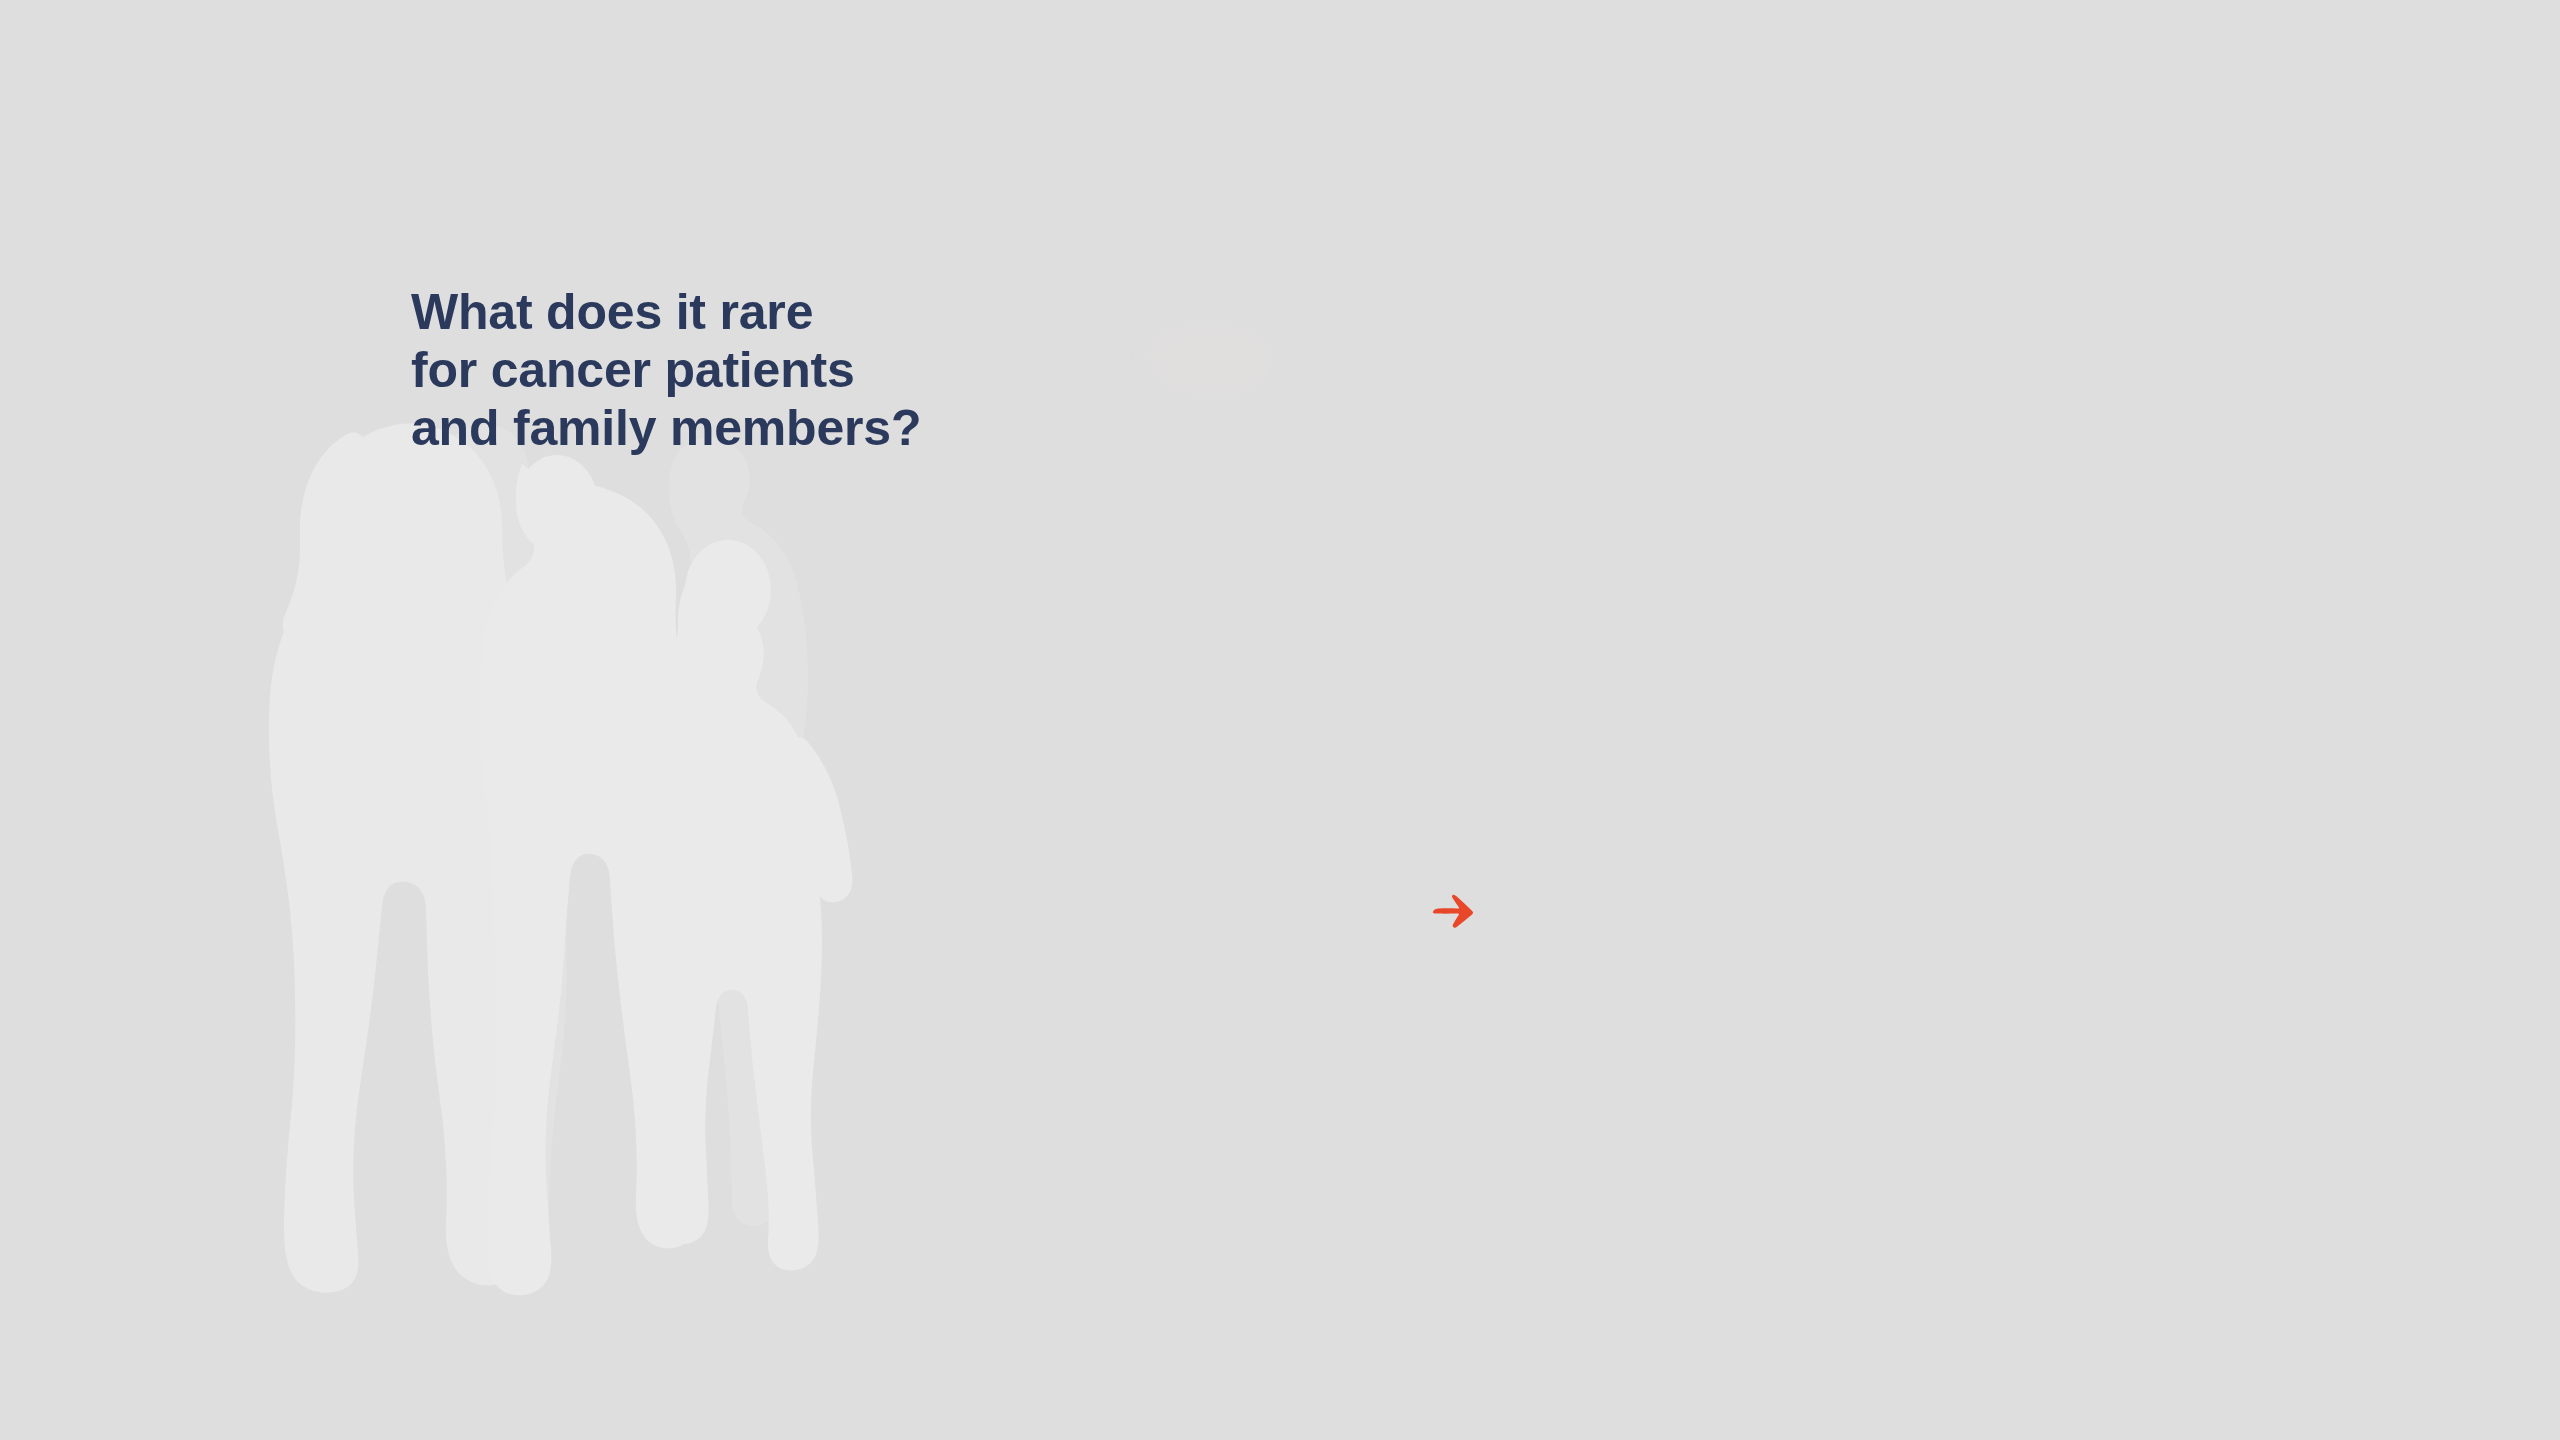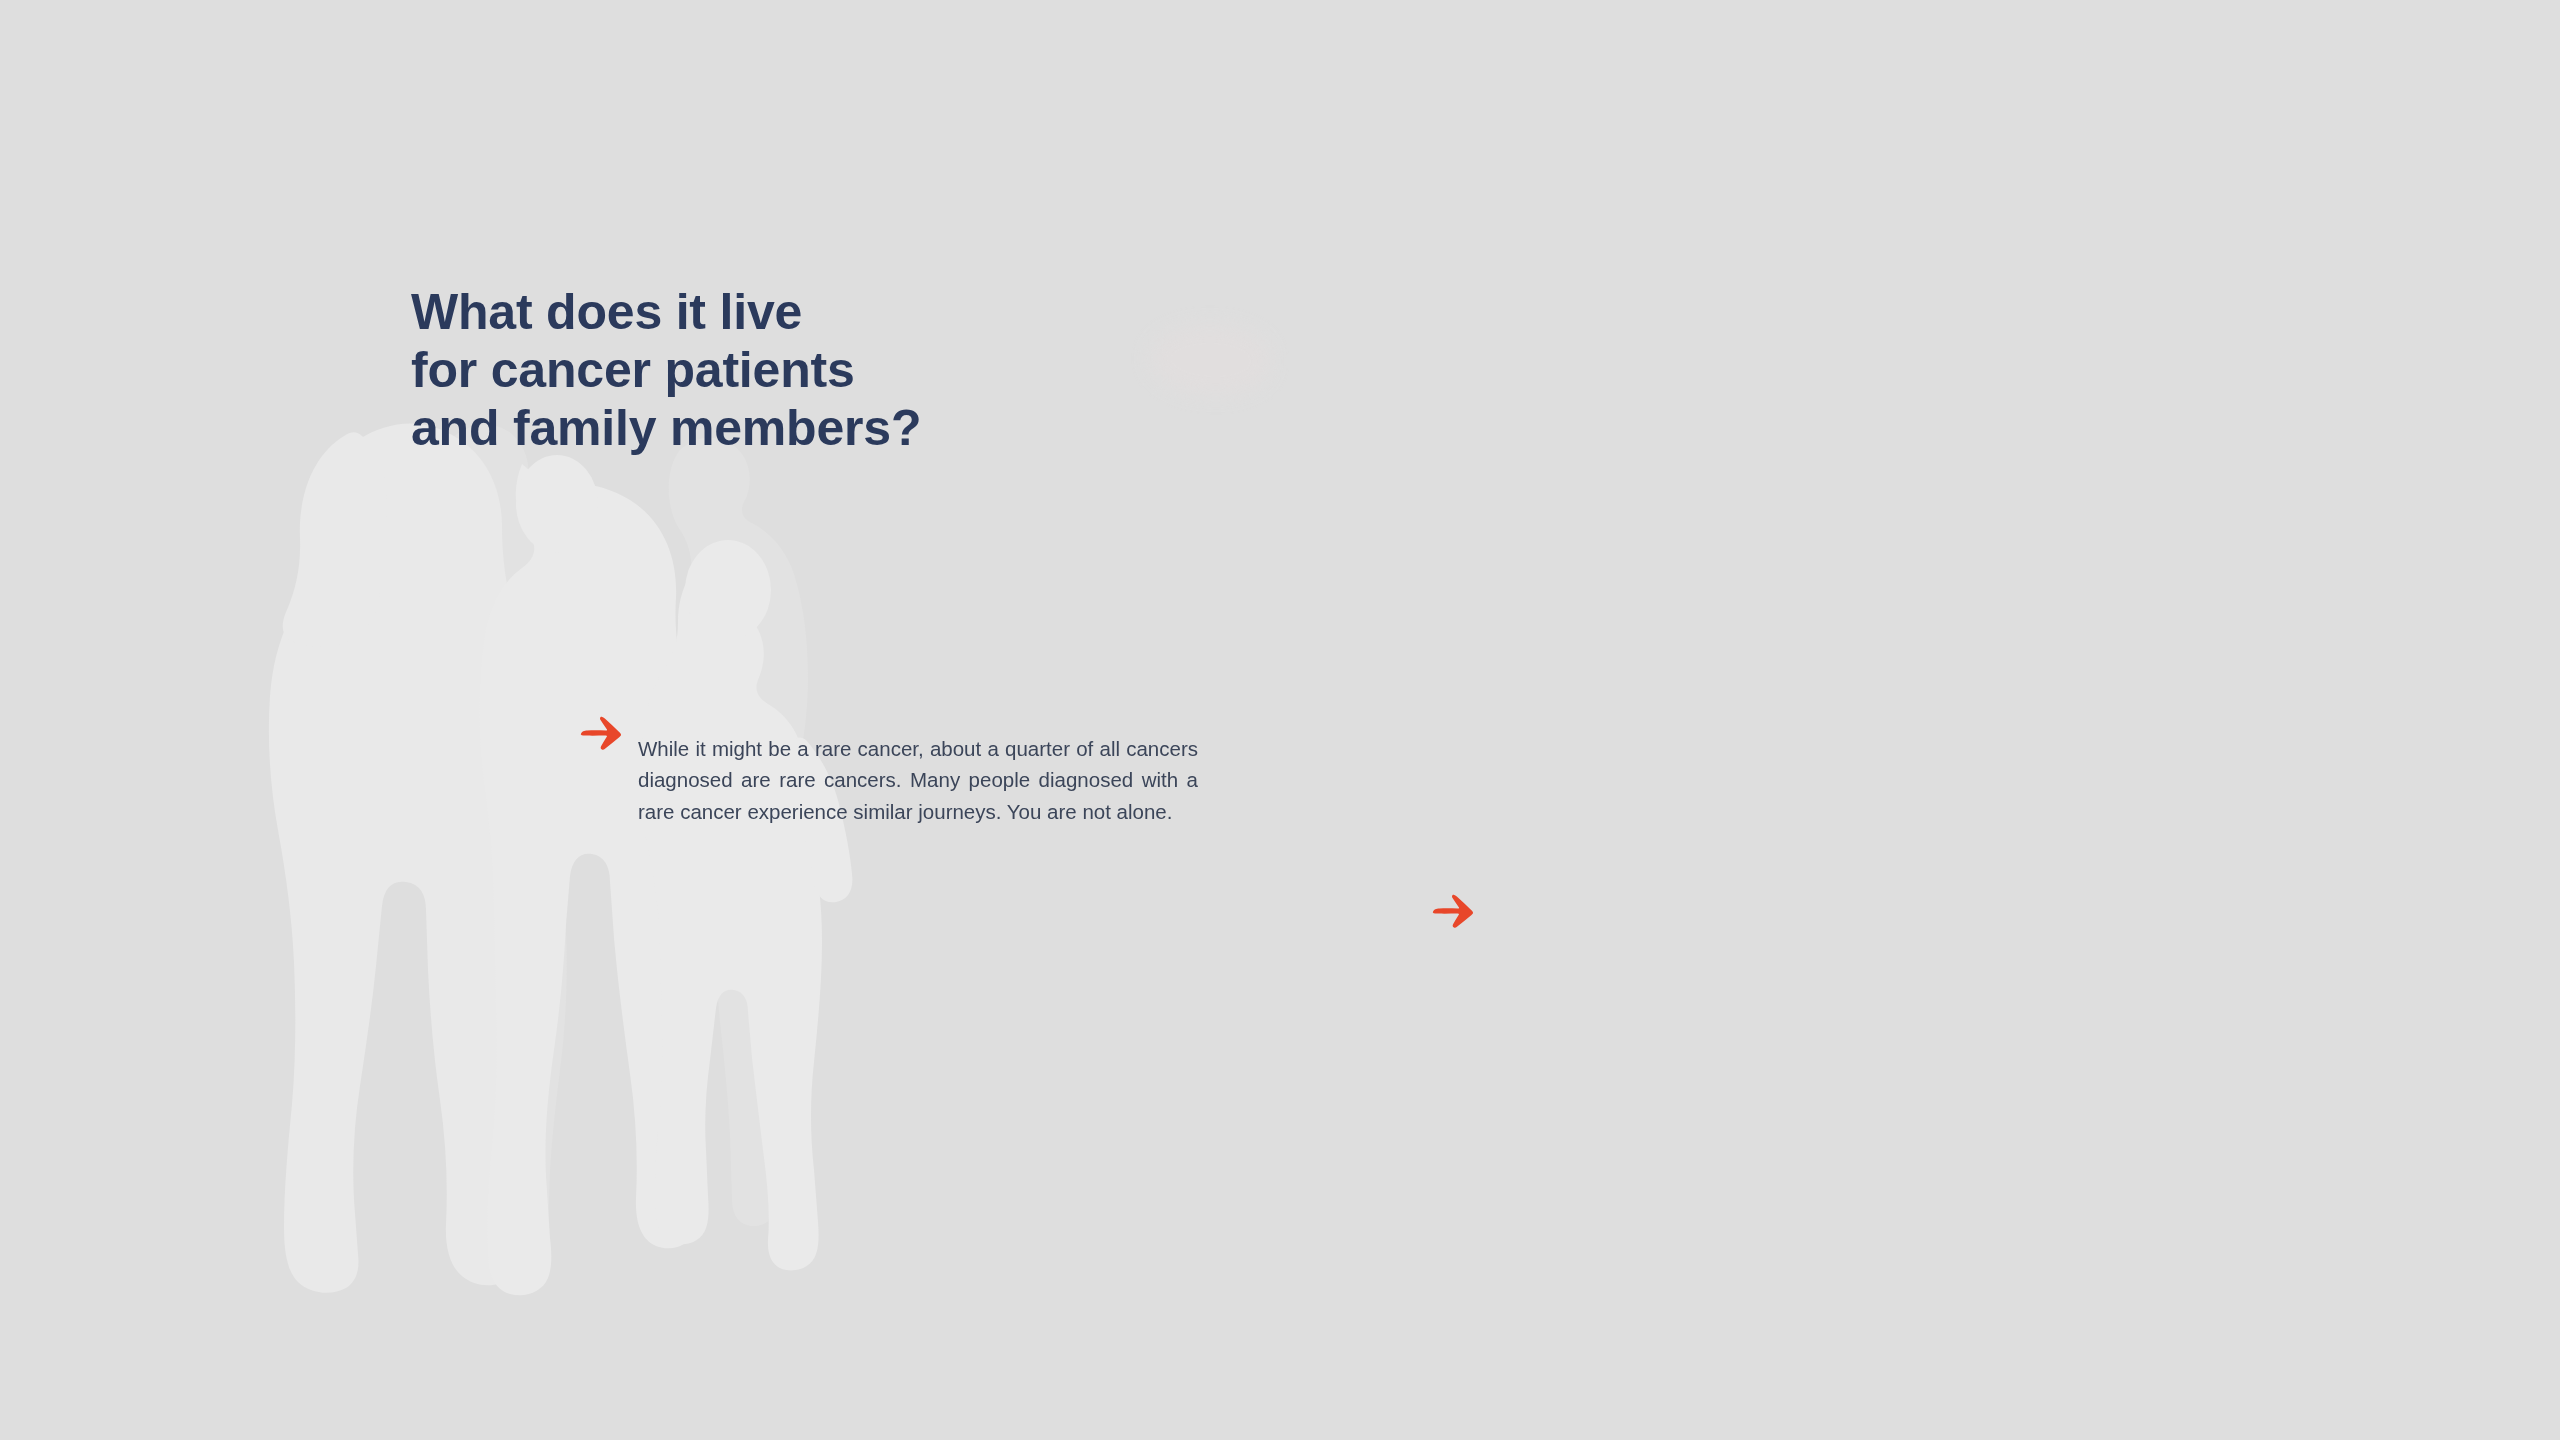--- a/index.html
+++ b/index.html
@@ -194,44 +194,24 @@
 
         <ellipse cx="478" cy="180" rx="43" ry="50" fill="#eaeaea"></ellipse>
 
         <ellipse cx="307" cy="94" rx="41" ry="49" fill="#eaeaea"></ellipse>
       </g>
     </svg>
   </div>
 
   <div class="blur-smudge"></div>
 
-  <h1 class="title">What does it live
+  <h1 class="title">What does it rare
 for cancer patients
 and family members?</h1>
 
-  <div class="callout callout-1">
-    <span class="arrow-icon">
-      <svg viewBox="0 0 46 34" xmlns="http://www.w3.org/2000/svg" aria-hidden="true">
-        <path fill="#e8472a" d="
-          M2.8 18.4 C3.6 15.4 6.4 14.6 9.2 14.5 C15.4 14.2 21.6 14.3 27.8 14.6
-          C28.9 14.66 29.4 14.2 28.8 13.3 C26.6 10.1 24.4 7.0 22.4 3.7
-          C21.4 2.0 22.4 0.4 24.3 0.9 C25.4 1.2 26.3 1.9 27.1 2.7
-          C32.0 7.3 36.9 11.8 41.7 16.5 C43.6 18.3 43.5 19.3 41.5 20.9
-          C36.6 24.8 31.8 28.8 27.0 32.8 C26.1 33.5 25.1 34.1 23.9 33.6
-          C22.5 33.0 22.3 31.7 23.2 30.1 C24.9 27.0 26.7 24.0 28.6 21.0
-          C29.3 19.9 29.0 19.5 27.7 19.5 C21.4 19.6 15.1 19.7 8.8 19.6
-          C6.1 19.55 3.7 19.5 2.8 18.4 Z"></path>
-        <path fill="#e8472a" opacity="0.85" d="
-          M5.0 16.2 C9.0 15.3 13.2 15.2 17.3 15.4 C18.0 15.44 18.6 15.7 18.5 16.3
-          C18.4 16.9 17.8 17.0 17.1 17.05 C13.1 17.3 9.1 17.4 5.1 17.2
-          C4.6 17.18 4.5 16.4 5.0 16.2 Z"></path>
-      </svg>
-    </span>
-    <p class="callout-text">While it might be a rare cancer, about a quarter of all cancers diagnosed are rare cancers. Many people diagnosed with a rare cancer experience similar journeys. You are not alone.</p>
-  </div>
 
   <div class="callout callout-2">
     <span class="arrow-icon">
       <svg viewBox="0 0 46 34" xmlns="http://www.w3.org/2000/svg" aria-hidden="true">
         <path fill="#e8472a" d="
           M2.8 18.4 C3.6 15.4 6.4 14.6 9.2 14.5 C15.4 14.2 21.6 14.3 27.8 14.6
           C28.9 14.66 29.4 14.2 28.8 13.3 C26.6 10.1 24.4 7.0 22.4 3.7
           C21.4 2.0 22.4 0.4 24.3 0.9 C25.4 1.2 26.3 1.9 27.1 2.7
           C32.0 7.3 36.9 11.8 41.7 16.5 C43.6 18.3 43.5 19.3 41.5 20.9
           C36.6 24.8 31.8 28.8 27.0 32.8 C26.1 33.5 25.1 34.1 23.9 33.6

